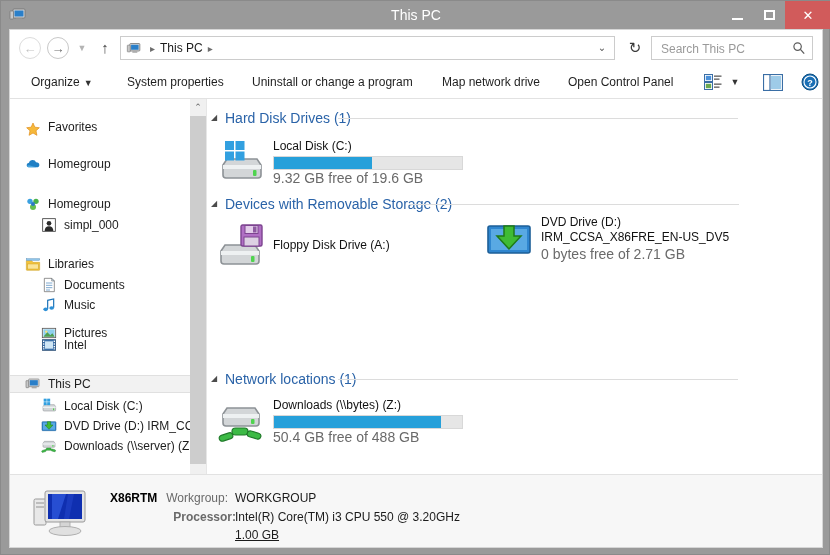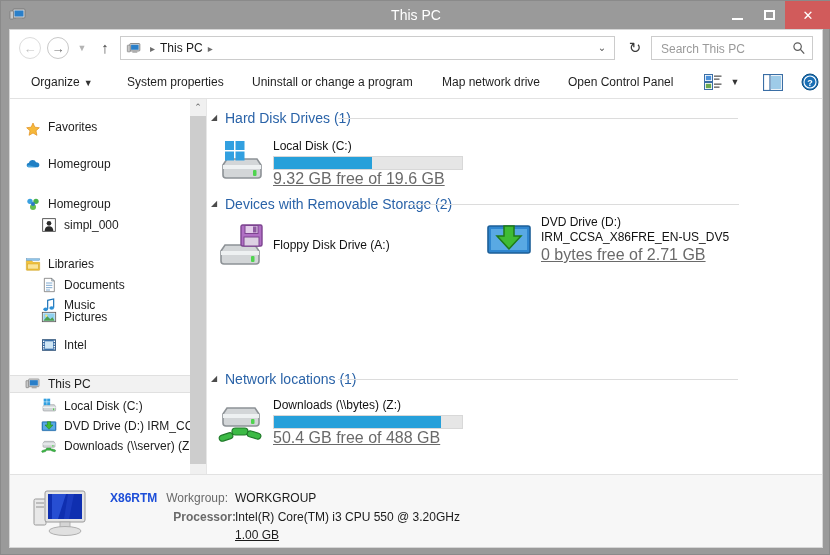--- a/index.html
+++ b/index.html
@@ -351,46 +351,45 @@
     background: #e6e6e6;
     border: 1px solid #d8d8d8;
     box-sizing: border-box;
     margin-top: 2px;
   }
   .bar-fill {
     height: 12px;
     background: #26a0da;
   }
   .tile-sub {
-    font-size: 16px;
+    font-size: 14px;
     color: #6a6a6a;
     line-height: 15px;
     margin-top: 2px;
     white-space: nowrap;
-    text-decoration: underline;
   }
 
   
   .details {
     position: absolute;
     left: 0; bottom: 0;
     width: 812px; height: 72px;
     background: #f7f7f7;
     border-top: 1px solid #e2e2e2;
   }
   .details-icon {
     position: absolute;
     left: 22px; top: 8px;
     width: 58px; height: 56px;
   }
   .details-name {
     position: absolute;
     left: 100px; top: 16px;
     font-size: 12px;
-    color: #1d4ed8;
+    color: #000000;
     font-weight: bold;
   }
   .det-label {
     position: absolute;
     width: 98px;
     text-align: right;
     font-size: 12px;
     color: #6a6a6a;
   }
   .det-value {
@@ -577,21 +576,21 @@
           <div class="nav-item" style="position: absolute; top: 188px; left: 30px; padding-left: 0px; width: 150px; box-sizing: border-box;">
             <span class="nav-icon">
               <svg width="16" height="16" viewBox="0 0 48 48">
                 <path d="M20 36 V10 l18-4 v26" fill="none" stroke="#1b72b8" stroke-width="3.5"></path>
                 <ellipse cx="14" cy="37" rx="7" ry="5.5" fill="#2c8fd6"></ellipse>
                 <ellipse cx="32" cy="33" rx="7" ry="5.5" fill="#2c8fd6"></ellipse>
               </svg>
             </span>
             <span>Music</span>
           </div>
-          <div class="nav-item" style="position: absolute; top: 200px; left: 30px; padding-left: 0px; width: 150px; box-sizing: border-box;">
+          <div class="nav-item" style="position: absolute; top: 216px; left: 30px; padding-left: 0px; width: 150px; box-sizing: border-box;">
             <span class="nav-icon">
               <svg width="16" height="16" viewBox="0 0 48 48">
                 <rect x="4" y="10" width="40" height="28" fill="#ffffff" stroke="#5a5a5a" stroke-width="2.5"></rect>
                 <rect x="7" y="13" width="34" height="22" fill="#8fd0ef"></rect>
                 <circle cx="16" cy="20" r="3.5" fill="#fbe27a"></circle>
                 <polygon points="7,35 19,22 28,31 34,25 41,35" fill="#4f9f4f"></polygon>
               </svg>
             </span>
             <span>Pictures</span>
           </div>

